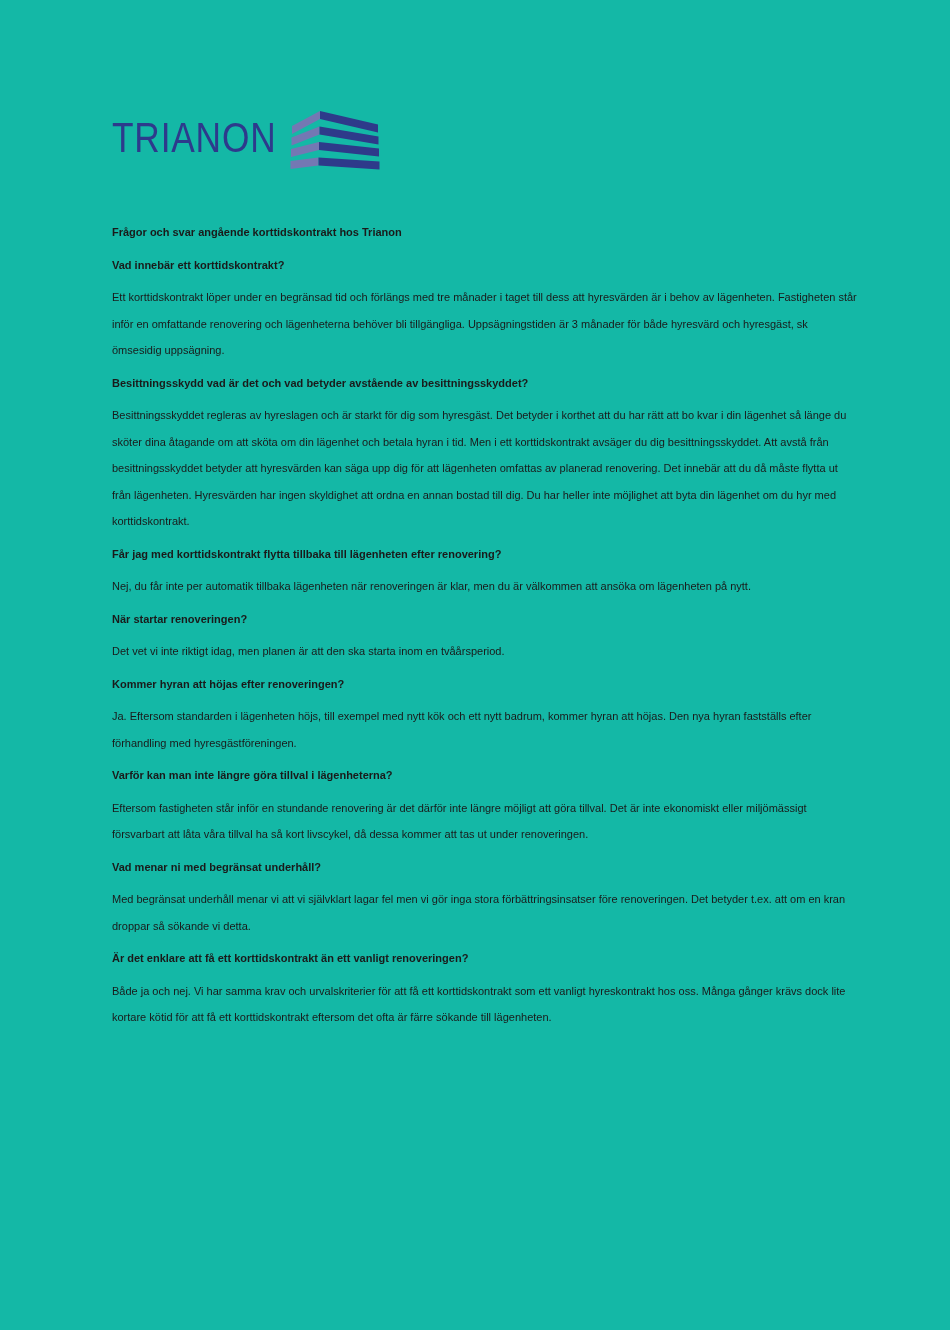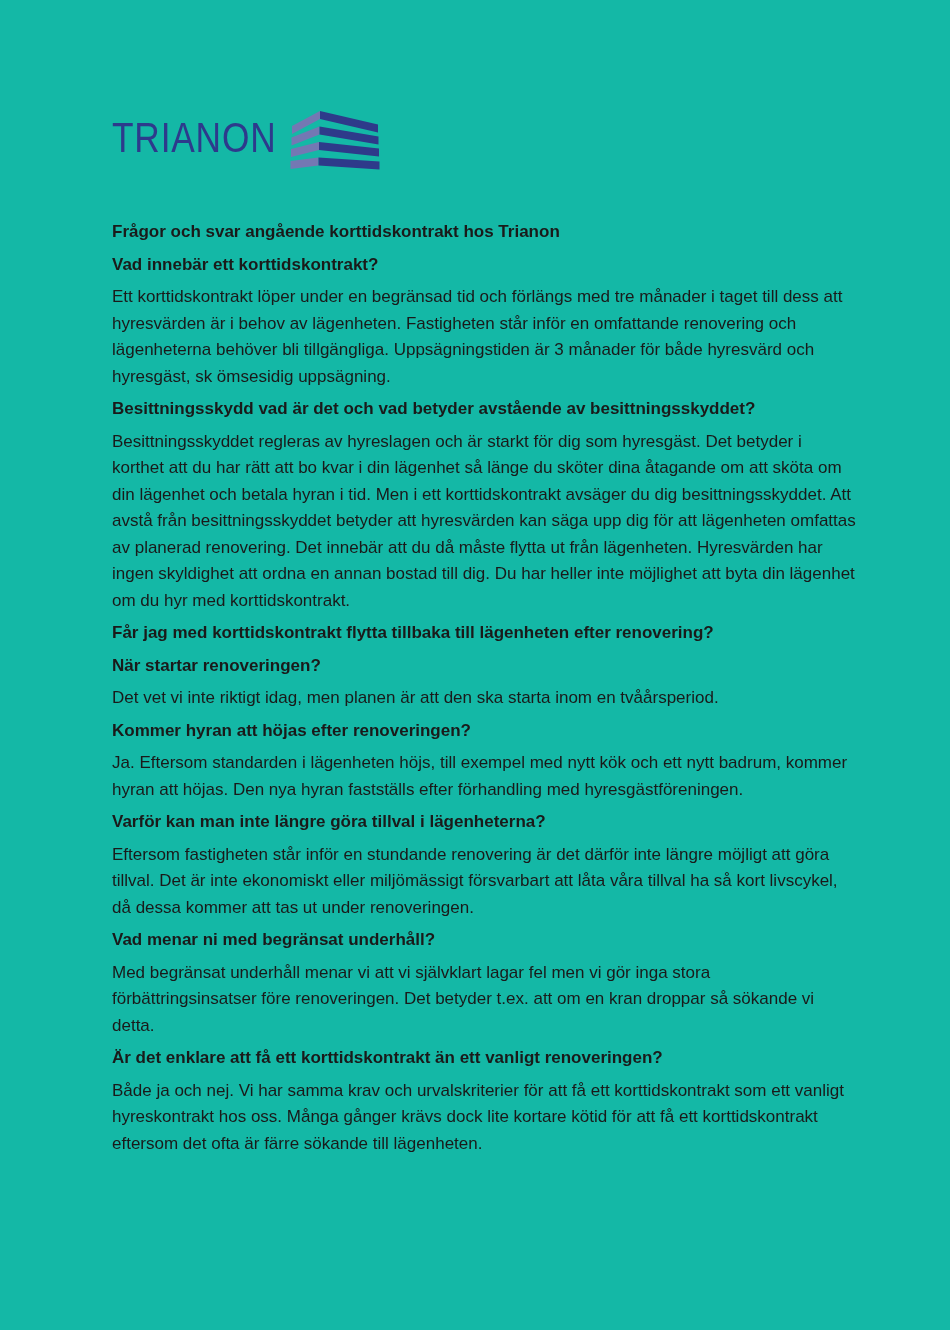--- a/index.html
+++ b/index.html
@@ -48,21 +48,21 @@
     top: 2px;
     width: 92px;
     height: 60px;
   }
   
   .content {
     position: absolute;
     left: 112px;
     top: 219px;
     width: 745px;
-    font-size: 17px;
+    font-size: 11px;
     line-height: 26.5px;
   }
   .content p {
     margin: 0 0 6px 0;
   }
   .h {
     font-weight: bold;
   }
 </style>
 </head>
@@ -91,20 +91,21 @@
   <div class="content">
     <p class="h">Frågor och svar angående korttidskontrakt hos Trianon</p>
 
     <p class="h">Vad innebär ett korttidskontrakt?</p>
     <p class="a">Ett korttidskontrakt löper under en begränsad tid och förlängs med tre månader i taget till dess att hyresvärden är i behov av lägenheten. Fastigheten står inför en omfattande renovering och lägenheterna behöver bli tillgängliga. Uppsägningstiden är 3 månader för både hyresvärd och hyresgäst, sk ömsesidig uppsägning.</p>
 
     <p class="h">Besittningsskydd vad är det och vad betyder avstående av besittningsskyddet?</p>
     <p class="a">Besittningsskyddet regleras av hyreslagen och är starkt för dig som hyresgäst. Det betyder i korthet att du har rätt att bo kvar i din lägenhet så länge du sköter dina åtagande om att sköta om din lägenhet och betala hyran i tid. Men i ett korttidskontrakt avsäger du dig besittningsskyddet. Att avstå från besittningsskyddet betyder att hyresvärden kan säga upp dig för att lägenheten omfattas av planerad renovering. Det innebär att du då måste flytta ut från lägenheten. Hyresvärden har ingen skyldighet att ordna en annan bostad till dig. Du har heller inte möjlighet att byta din lägenhet om du hyr med korttidskontrakt.</p>
 
     <p class="h">Får jag med korttidskontrakt flytta tillbaka till lägenheten efter renovering?</p>
+    <p class="a">Nej, du får inte per automatik tillbaka lägenheten när renoveringen är klar, men du är välkommen att ansöka om lägenheten på nytt.</p>
 
     <p class="h">När startar renoveringen?</p>
     <p class="a">Det vet vi inte riktigt idag, men planen är att den ska starta inom en tvåårsperiod.</p>
 
     <p class="h">Kommer hyran att höjas efter renoveringen?</p>
     <p class="a">Ja. Eftersom standarden i lägenheten höjs, till exempel med nytt kök och ett nytt badrum, kommer hyran att höjas. Den nya hyran fastställs efter förhandling med hyresgästföreningen.</p>
 
     <p class="h">Varför kan man inte längre göra tillval i lägenheterna?</p>
     <p class="a">Eftersom fastigheten står inför en stundande renovering är det därför inte längre möjligt att göra tillval. Det är inte ekonomiskt eller miljömässigt försvarbart att låta våra tillval ha så kort livscykel, då dessa kommer att tas ut under renoveringen.</p>
 

